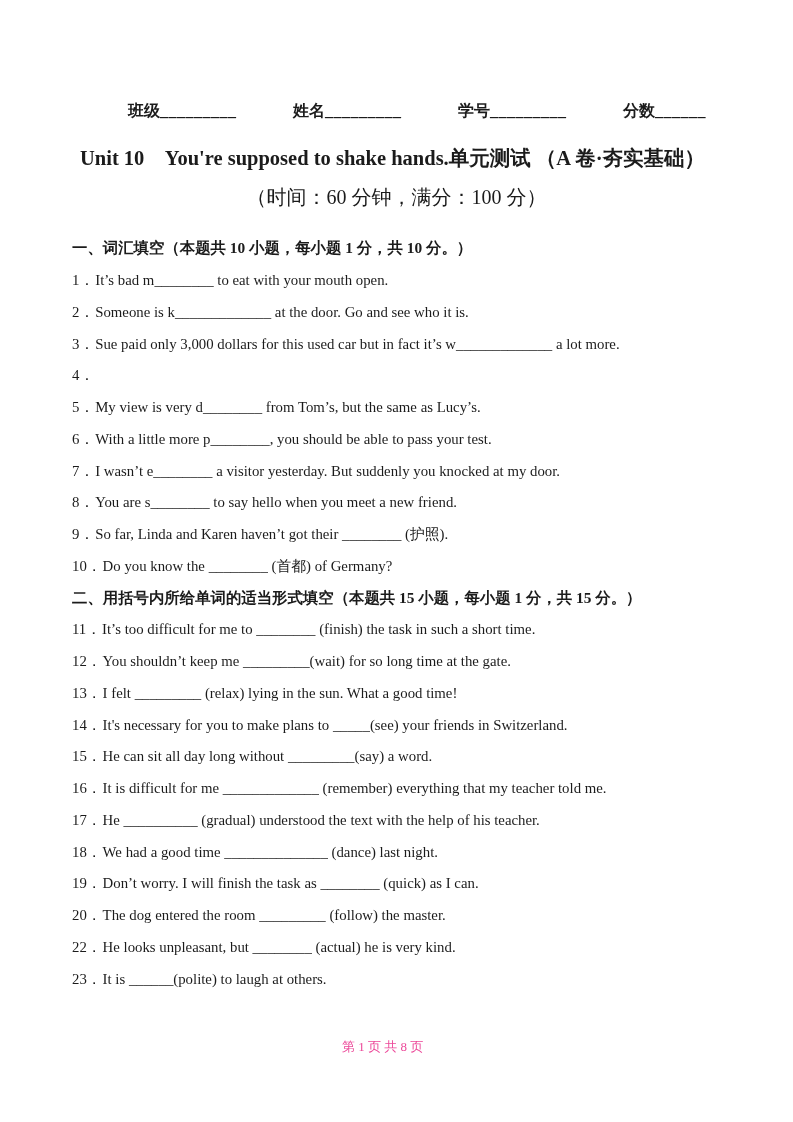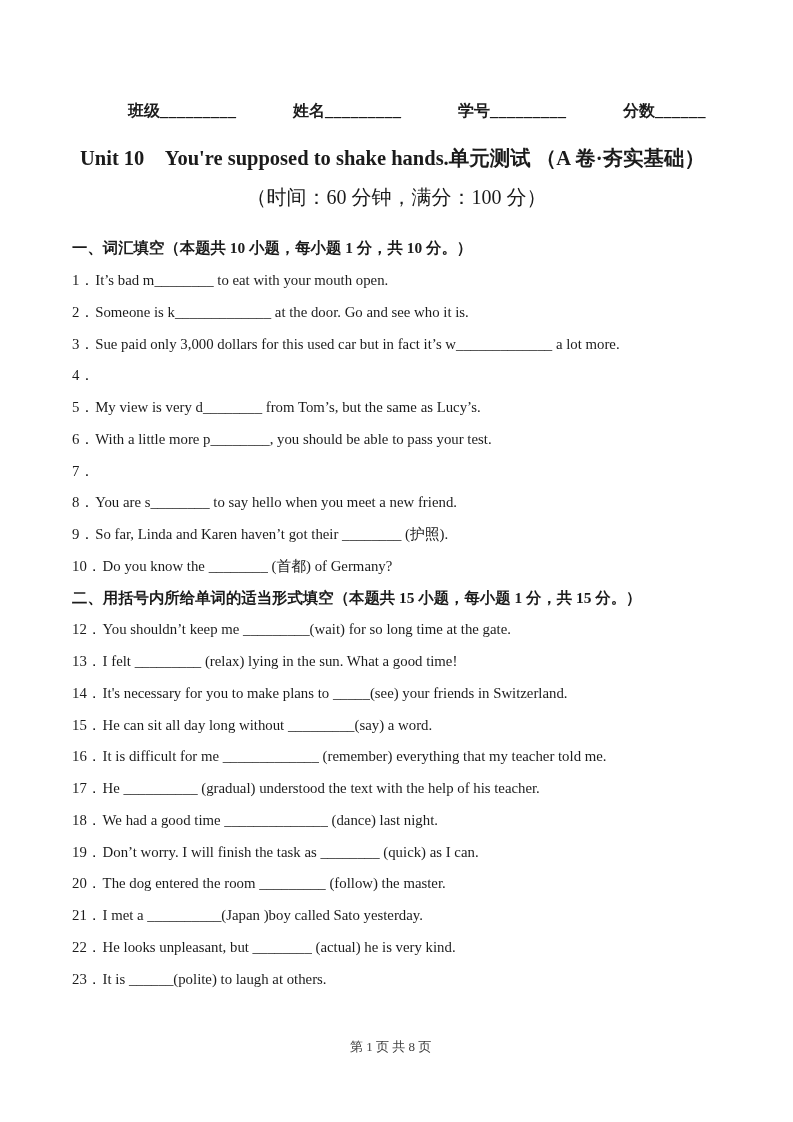--- a/index.html
+++ b/index.html
@@ -64,25 +64,25 @@
     font-size: 14.8px;
   }
   .line.heading {
     font-weight: bold;
     font-size: 15.4px;
   }
   .qnum { margin-right: 1px; }
   .footer {
     position: absolute;
     top: 1038px;
-    left: 8px;
+    left: 0;
     width: 765px;
     text-align: center;
     font-size: 13px;
-    color: #404040;
+    color: #ec4899;
   }
 </style>
 </head>
 <body>
 
 <div class="page">
 
   <div class="header-row">
     <span class="hfield"><span>班级</span><span class="hblank">_________</span></span>
     <span class="hfield"><span>姓名</span><span class="hblank">_________</span></span>
@@ -115,36 +115,41 @@
     <div class="line q">
         <span class="qnum">5．</span>
         <span>My view is very d________ from Tom’s, but the same as Lucy’s.</span>
       </div>
     <div class="line q">
         <span class="qnum">6．</span>
         <span>With a little more p________, you should be able to pass your test.</span>
       </div>
     <div class="line q">
         <span class="qnum">7．</span>
+        <span>I wasn’t e________ a visitor yesterday. But suddenly you knocked at my door.</span>
       </div>
     <div class="line q">
         <span class="qnum">8．</span>
         <span>You are s________ to say hello when you meet a new friend.</span>
       </div>
     <div class="line q">
         <span class="qnum">9．</span>
         <span>So far, Linda and Karen haven’t got their ________ (护照).</span>
       </div>
     <div class="line q">
         <span class="qnum">10．</span>
         <span>Do you know the ________ (首都) of Germany?</span>
       </div>
 
     <div class="line heading">二、用括号内所给单词的适当形式填空（本题共 15 小题，每小题 1 分，共 15 分。）</div>
 
+    <div class="line q">
+        <span class="qnum">11．</span>
+        <span>It’s too difficult for me to ________ (finish) the task in such a short time.</span>
+      </div>
     <div class="line q">
         <span class="qnum">12．</span>
         <span>You shouldn’t keep me _________(wait) for so long time at the gate.</span>
       </div>
     <div class="line q">
         <span class="qnum">13．</span>
         <span>I felt _________ (relax) lying in the sun. What a good time!</span>
       </div>
     <div class="line q">
         <span class="qnum">14．</span>
@@ -168,24 +173,20 @@
       </div>
     <div class="line q">
         <span class="qnum">19．</span>
         <span>Don’t worry. I will finish the task as ________ (quick) as I can.</span>
       </div>
     <div class="line q">
         <span class="qnum">20．</span>
         <span>The dog entered the room _________ (follow) the master.</span>
       </div>
     <div class="line q">
-        <span class="qnum">21．</span>
-        <span>I met a __________(Japan )boy called Sato yesterday.</span>
-      </div>
-    <div class="line q">
         <span class="qnum">22．</span>
         <span>He looks unpleasant, but ________ (actual) he is very kind.</span>
       </div>
     <div class="line q">
         <span class="qnum">23．</span>
         <span>It is ______(polite) to laugh at others.</span>
       </div>
 
   </div>
 

